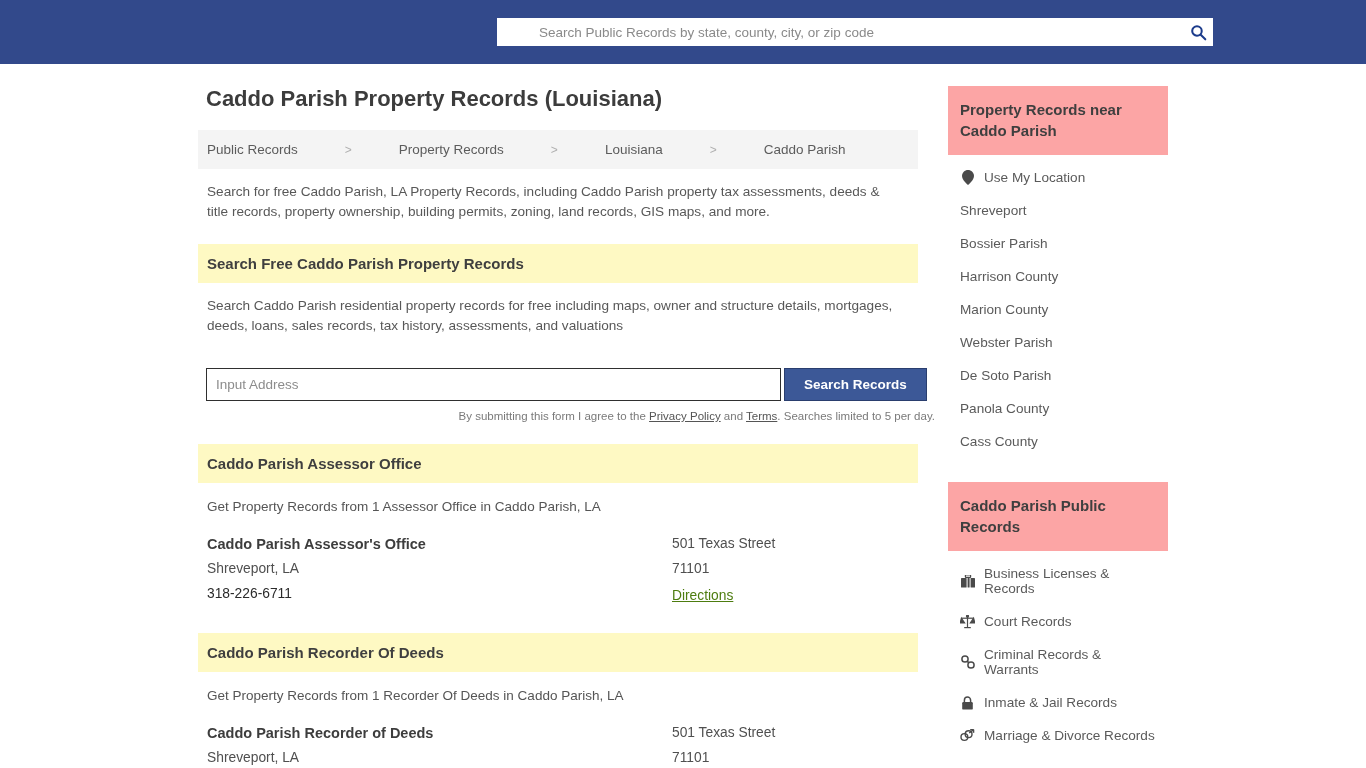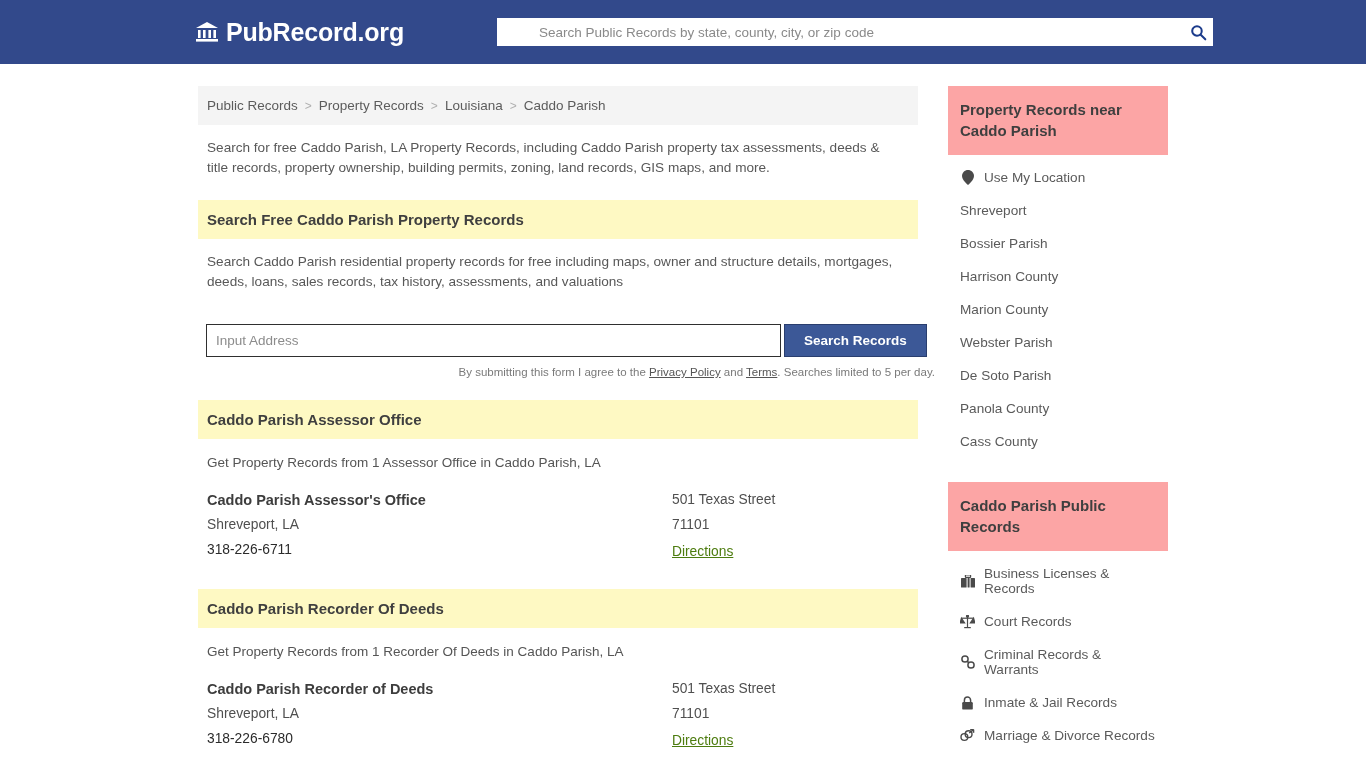--- a/index.html
+++ b/index.html
@@ -117,20 +117,21 @@
   }
 
   .breadcrumb {
     background: #f4f4f4;
     padding: 12px 9px;
     font-size: 13.5px;
     color: #5c5c5c;
     display: flex;
     align-items: center;
     flex-wrap: wrap;
+    gap: 40px;
   }
   .breadcrumb a {
     color: #5c5c5c;
     text-decoration: none;
   }
   .breadcrumb .sep {
     color: #b0b0b0;
     margin: 0 7px;
     font-size: 12px;
   }
@@ -245,33 +246,20 @@
     align-items: center;
     justify-content: center;
   }
   .side-item .ic svg { display: block; }
   .side-block-2 { margin-top: 24px; }
 </style>
 </head>
 <body>
 
 <div class="site-header">
-  <a class="brand" href="#">
-    <span class="brand-icon">
-      <svg width="24" height="24" viewBox="0 0 24 24" fill="#ffffff">
-        <polygon points="12,2 23,8 1,8"></polygon>
-        <rect x="3" y="10" width="2.6" height="8"></rect>
-        <rect x="8" y="10" width="2.6" height="8"></rect>
-        <rect x="13.4" y="10" width="2.6" height="8"></rect>
-        <rect x="18.4" y="10" width="2.6" height="8"></rect>
-        <rect x="1" y="19" width="22" height="2.6"></rect>
-      </svg>
-    </span>
-    <span class="brand-text">PubRecord.org</span>
-  </a>
 
   <div class="header-search">
     <input type="text" placeholder="Search Public Records by state, county, city, or zip code" style="">
     <span class="search-glass">
       <svg width="17" height="17" viewBox="0 0 20 20" fill="none" stroke="#1b3b8b" stroke-width="2.4">
         <circle cx="8.2" cy="8.2" r="5.6"></circle>
         <line x1="12.6" y1="12.6" x2="18" y2="18" stroke-linecap="round"></line>
       </svg>
     </span>
   </div>
@@ -281,20 +269,21 @@
     <span></span>
     <span></span>
   </div>
 </div>
 
 <div class="page">
   <div class="content-wrap">
 
     <div class="main-col">
 
+      <h1 class="page-title">Caddo Parish Property Records (Louisiana)</h1>
 
       <nav class="breadcrumb">
         <a href="#">Public Records</a>
         <span class="sep">&gt;</span>
         <a href="#">Property Records</a>
         <span class="sep">&gt;</span>
         <a href="#">Louisiana</a>
         <span class="sep">&gt;</span>
         <a href="#">Caddo Parish</a>
       </nav>

